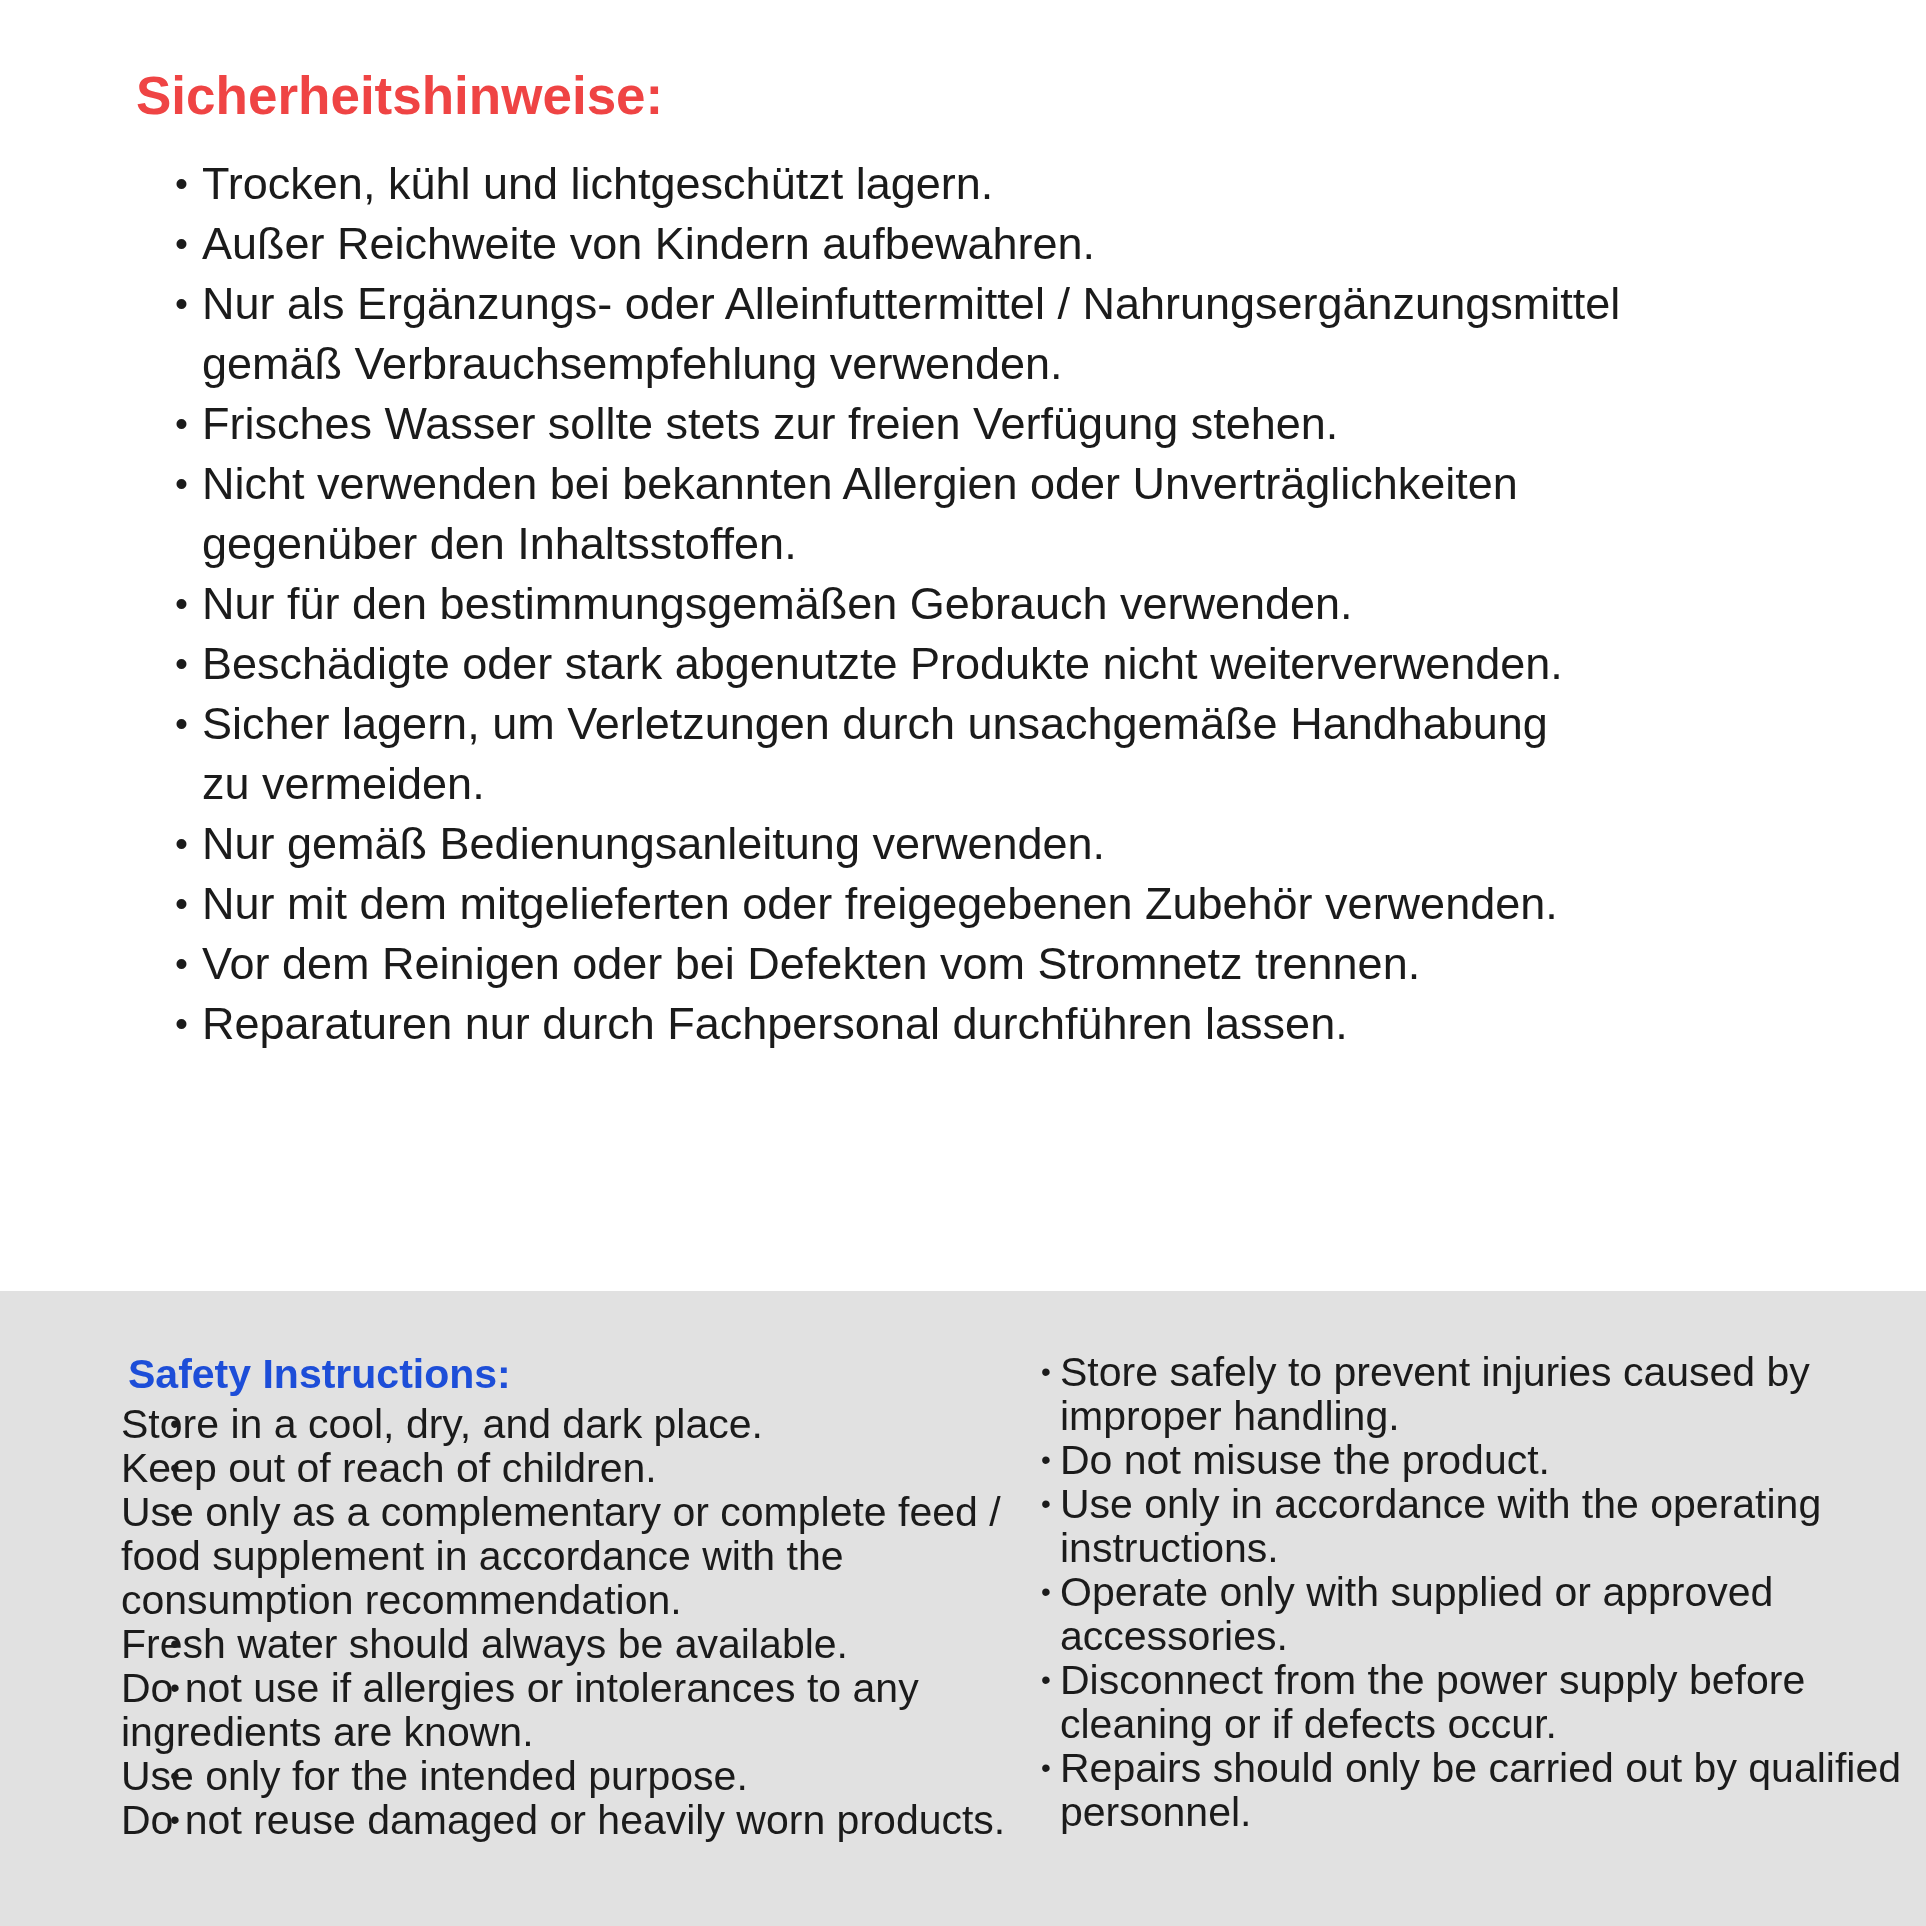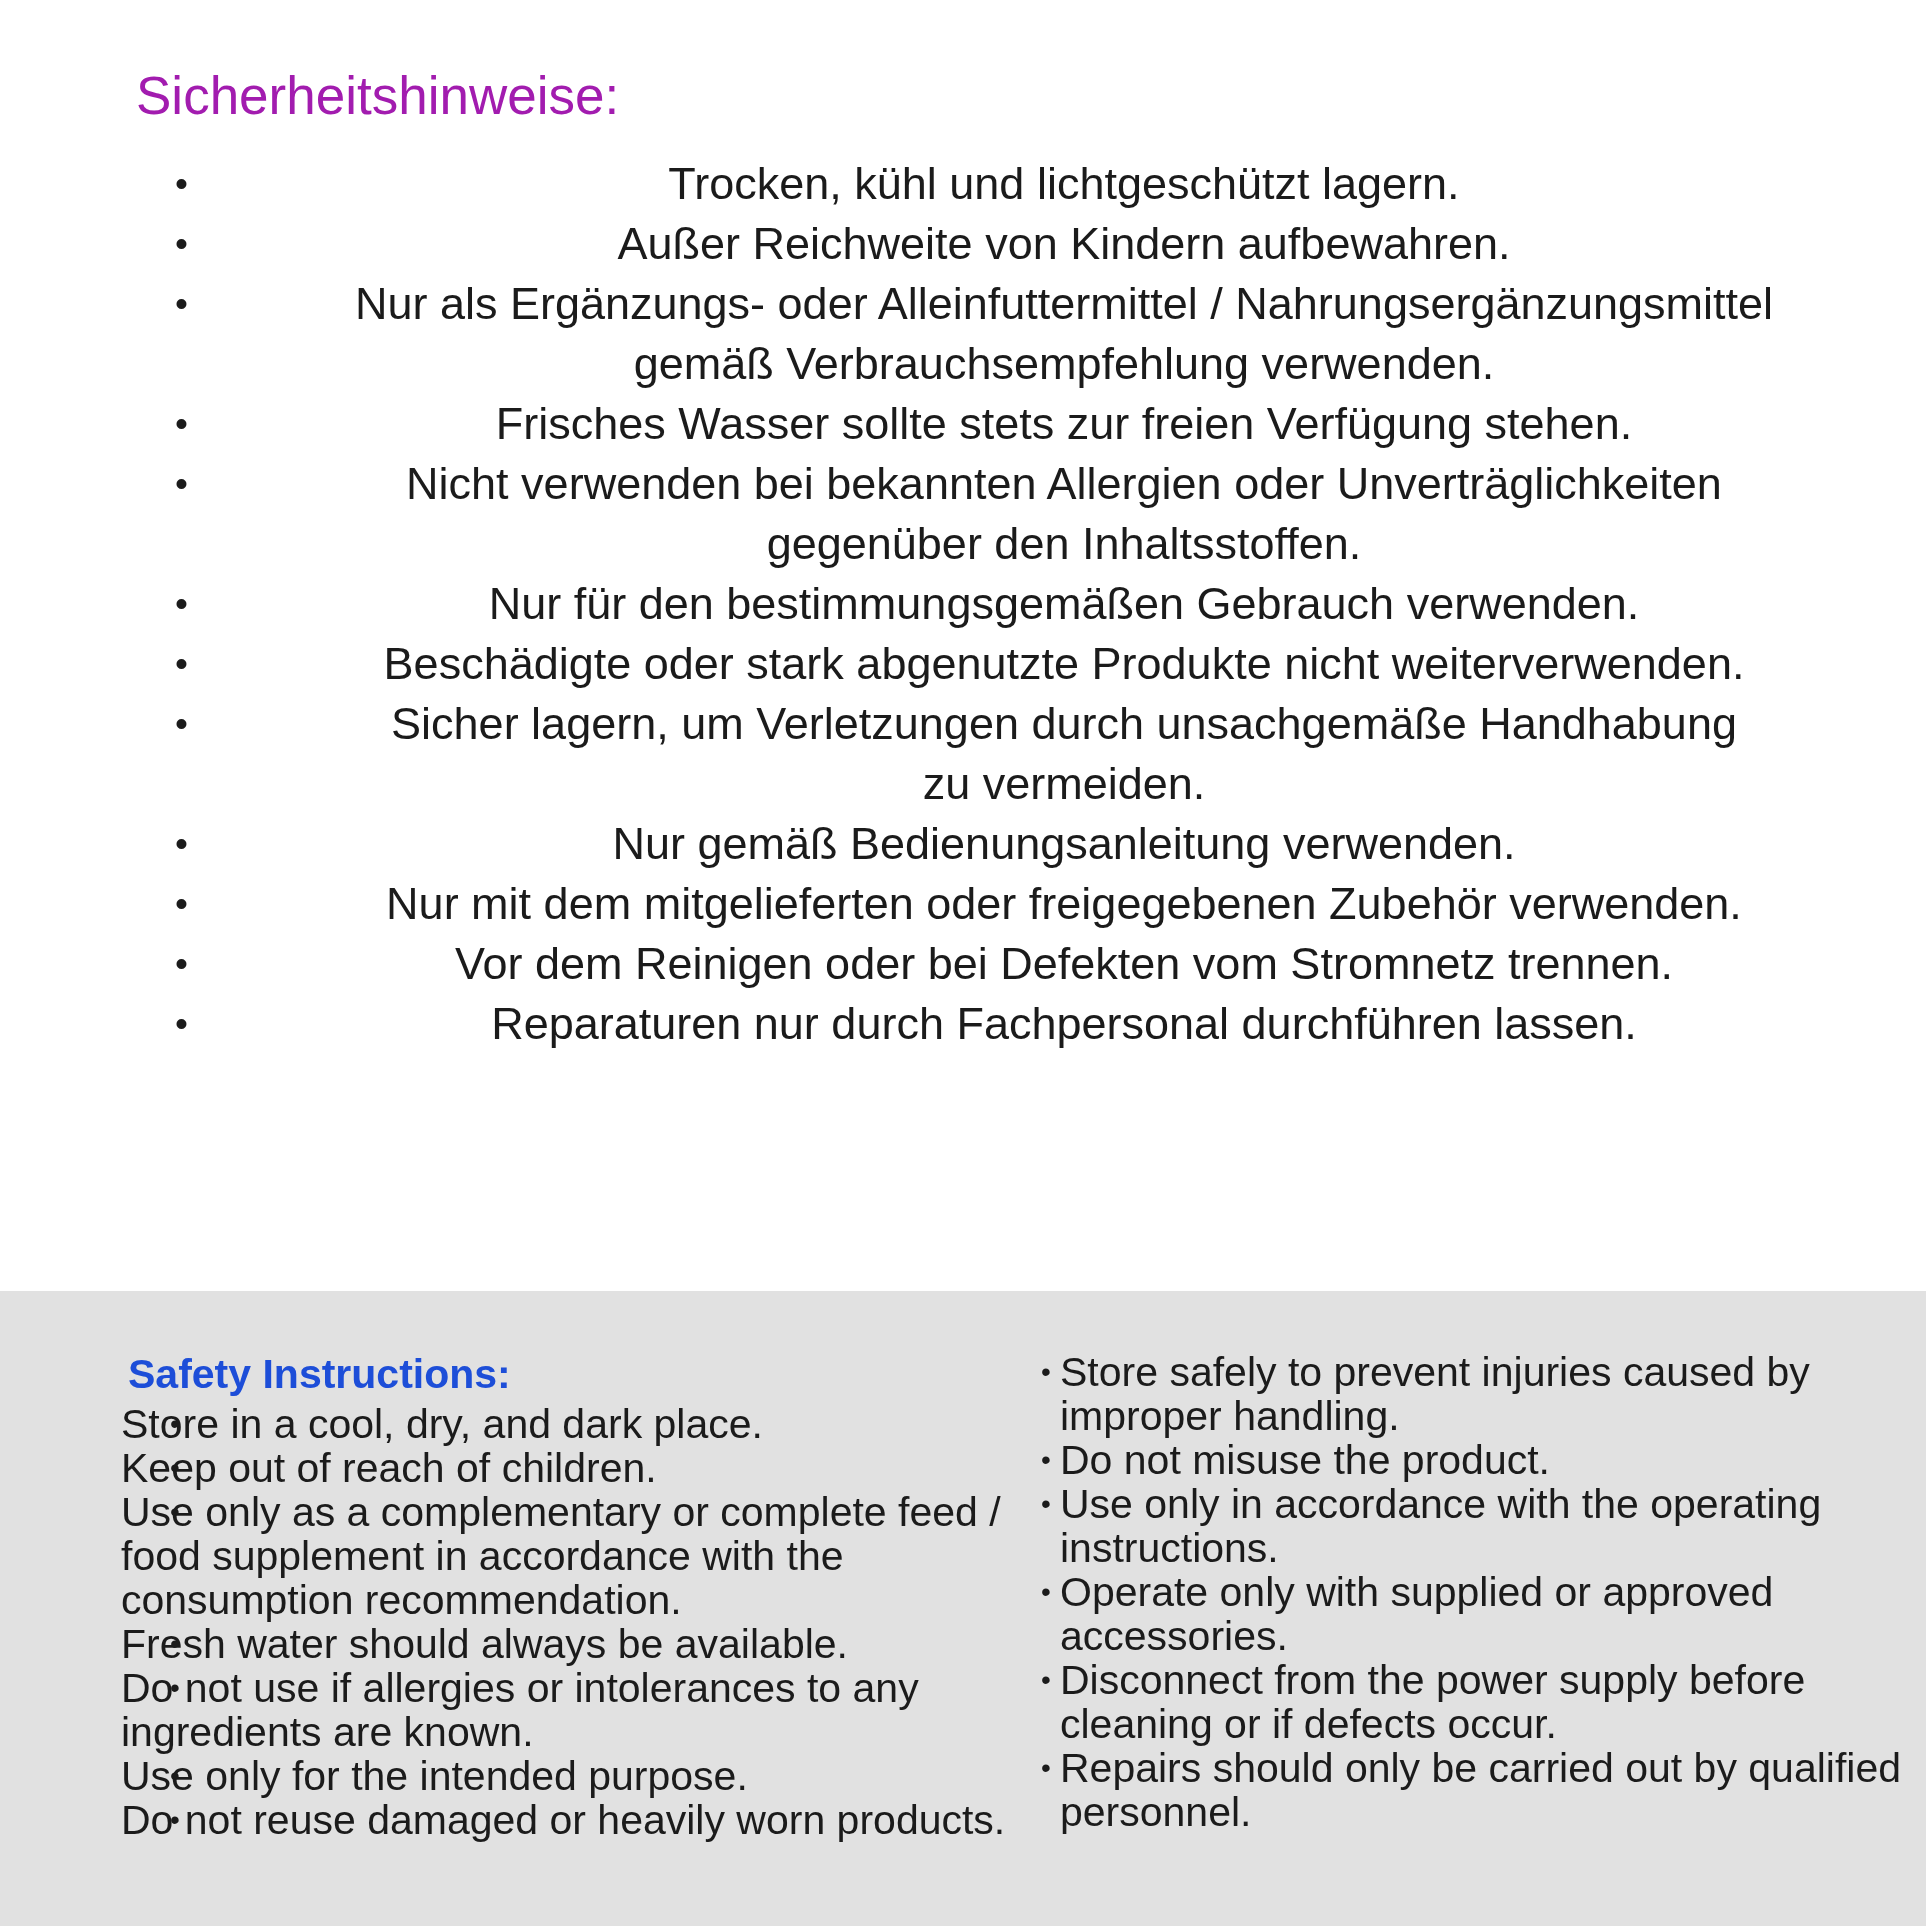--- a/index.html
+++ b/index.html
@@ -11,39 +11,39 @@
     font-family: "Liberation Sans", sans-serif;
     color: #1b1b1b;
     overflow: hidden;
   }
   .page-title {
     position: absolute;
     left: 136px;
     top: 69px;
     margin: 0;
     font-size: 53px;
-    font-weight: 400;
+    font-weight: 700;
     line-height: 1;
-    color: #a21caf;
+    color: #ef4444;
     white-space: pre-line;
   }
   ul.bullet-list {
     list-style: none;
     margin: 0;
     padding: 0;
     position: absolute;
     left: 0;
     right: 0;
   }
   ul.bullet-list li {
     position: relative;
     white-space: pre-line;
   }
   
-  .de-list { top: 154px; text-align: center; }
+  .de-list { top: 154px; }
   .de-list li {
     padding-left: 202px;
     font-size: 45px;
     line-height: 60px;
   }
   .de-list li::before {
     content: "\2022";
     position: absolute;
     left: 175px;
     top: 0;

